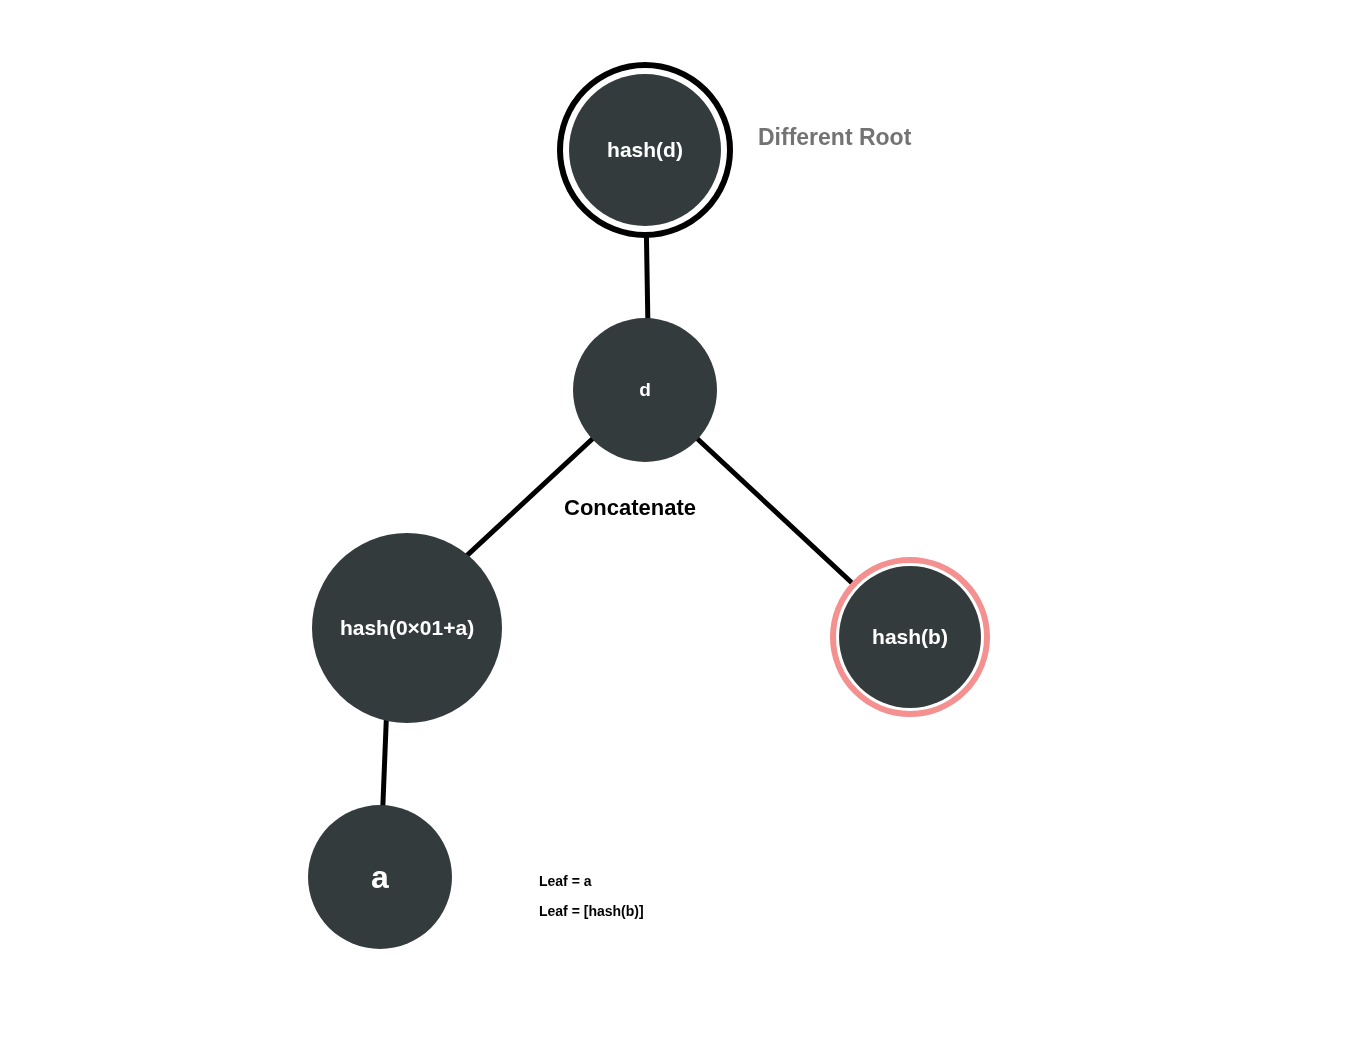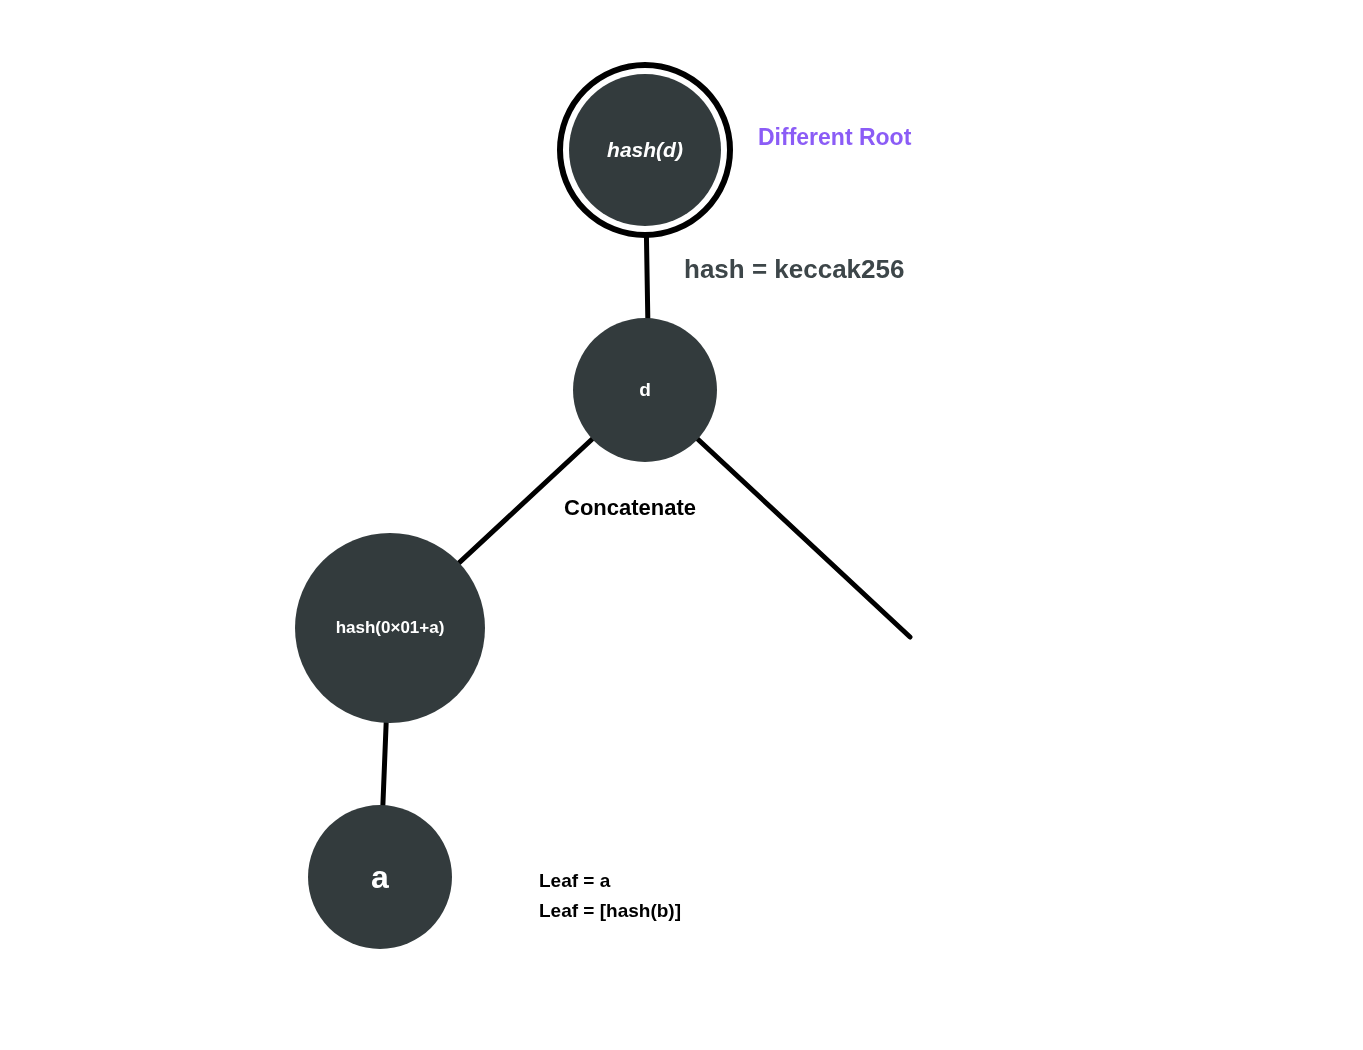--- a/index.html
+++ b/index.html
@@ -38,44 +38,43 @@
     text-align: center;
   }
 
   .ring {
     position: absolute;
     border-radius: 50%;
     background: #ffffff;
     display: flex;
     align-items: center;
     justify-content: center;
-    font-style: italic;
   }
   .ring .node { position: static; }
 
   
   .ring-root {
     left: 557px; top: 62px;
     width: 176px; height: 176px;
     border: 6px solid #000000;
   }
   .ring-root .node { width: 152px; height: 152px; font-size: 21px; }
 
   
   .node-d {
     left: 573px; top: 318px;
     width: 144px; height: 144px;
     font-size: 19px;
   }
 
   
   .node-hash-left {
-    left: 295px; top: 533px;
+    left: 312px; top: 533px;
     width: 190px; height: 190px;
-    font-size: 17px;
+    font-size: 21px;
   }
 
   
   .ring-hashb {
     left: 830px; top: 557px;
     width: 160px; height: 160px;
     border: 6px solid #f4908f;
   }
   .ring-hashb .node { width: 142px; height: 142px; font-size: 21px; }
 
@@ -87,35 +86,35 @@
   }
 
   .label {
     position: absolute;
     font-weight: bold;
     white-space: nowrap;
   }
   .label-different-root {
     left: 758px; top: 124px;
     font-size: 23px;
-    color: #8b5cf6;
+    color: #737373;
   }
   .label-hash-fn {
     left: 684px; top: 254px;
     font-size: 26px;
     color: #3d4649;
   }
   .label-concatenate {
     left: 564px; top: 495px;
     font-size: 22px;
     color: #000000;
   }
   .label-leaf-proof {
     left: 539px; top: 866px;
-    font-size: 19px;
+    font-size: 14px;
     line-height: 30px;
     color: #000000;
   }
 </style>
 </head>
 <body>
 
 <div class="canvas">
 
   <svg class="edges" viewBox="0 0 1363 1050" aria-hidden="true">
@@ -132,28 +131,32 @@
   </div>
 
   <div class="node node-d">
     <span>d</span>
   </div>
 
   <div class="node node-hash-left">
     <span>hash(0×01+a)</span>
   </div>
 
+  <div class="ring ring-hashb">
+    <div class="node">
+      <span>hash(b)</span>
+    </div>
+  </div>
 
   <div class="node node-a">
     <span>a</span>
   </div>
 
   <div class="label label-different-root">Different Root</div>
 
-  <div class="label label-hash-fn">hash = keccak256</div>
 
   <div class="label label-concatenate">Concatenate</div>
 
   <div class="label label-leaf-proof">
     <div>Leaf = a</div>
     <div>Leaf = [hash(b)]</div>
   </div>
 
 </div>
 

